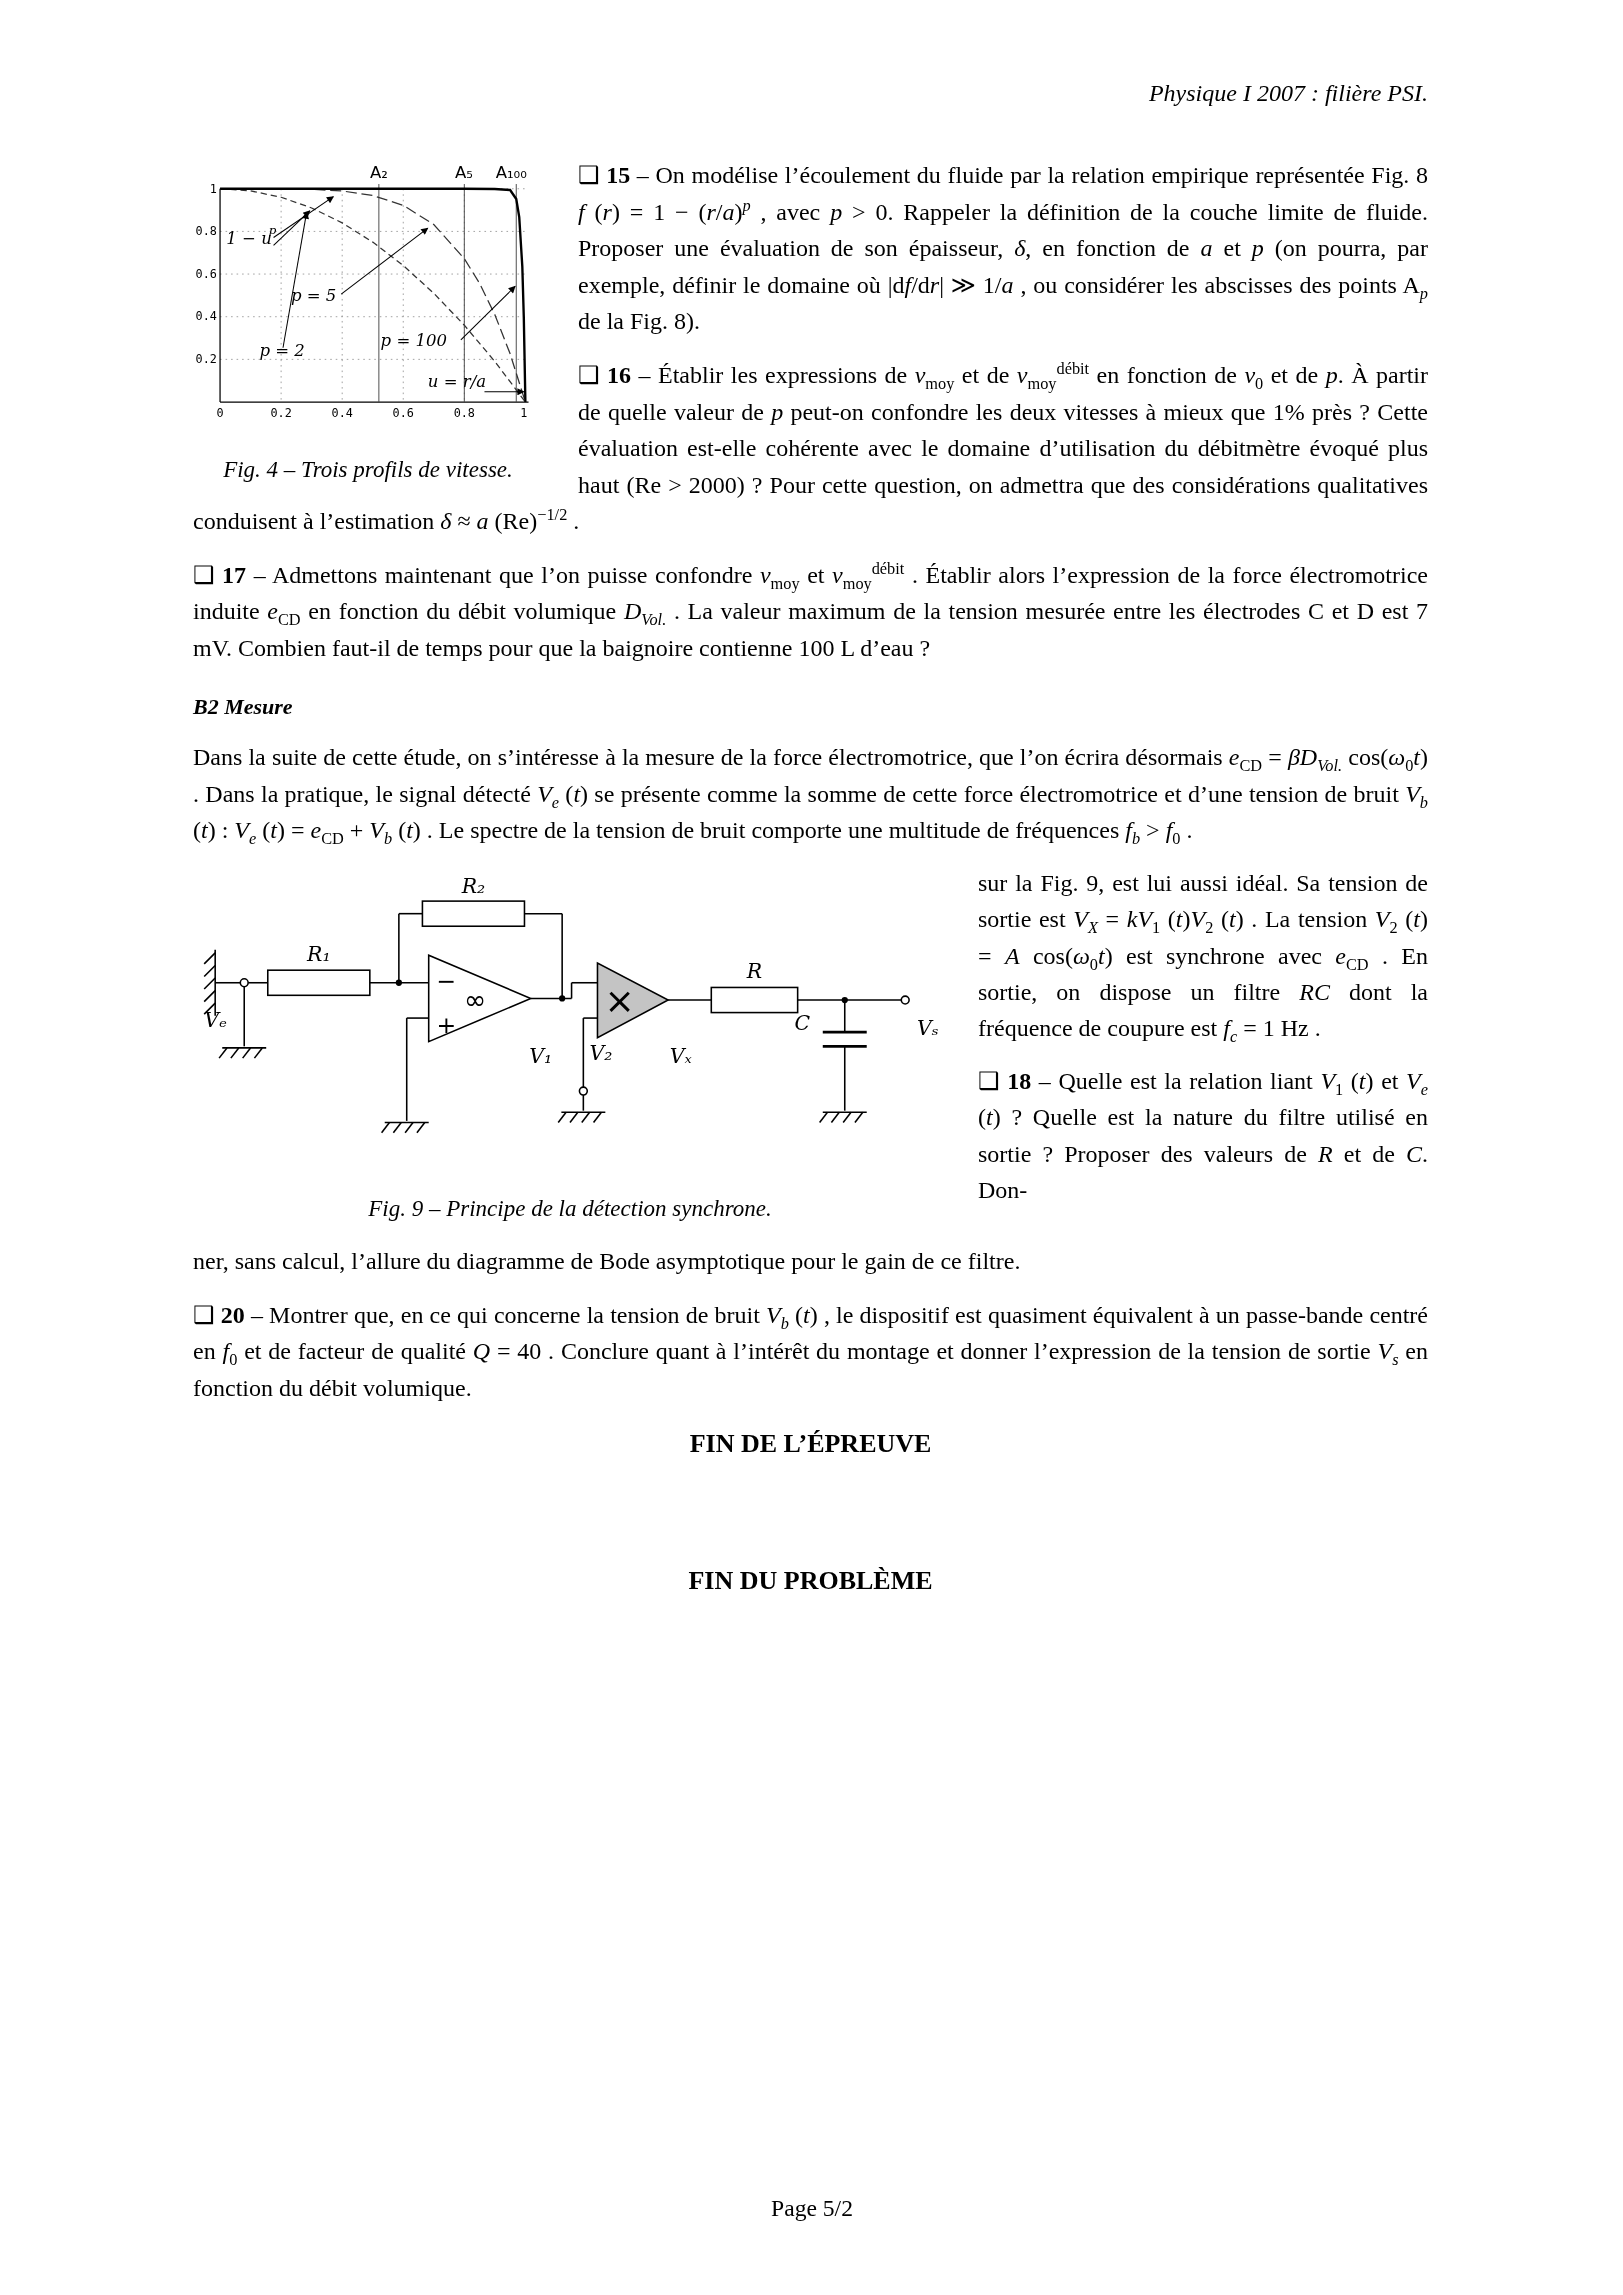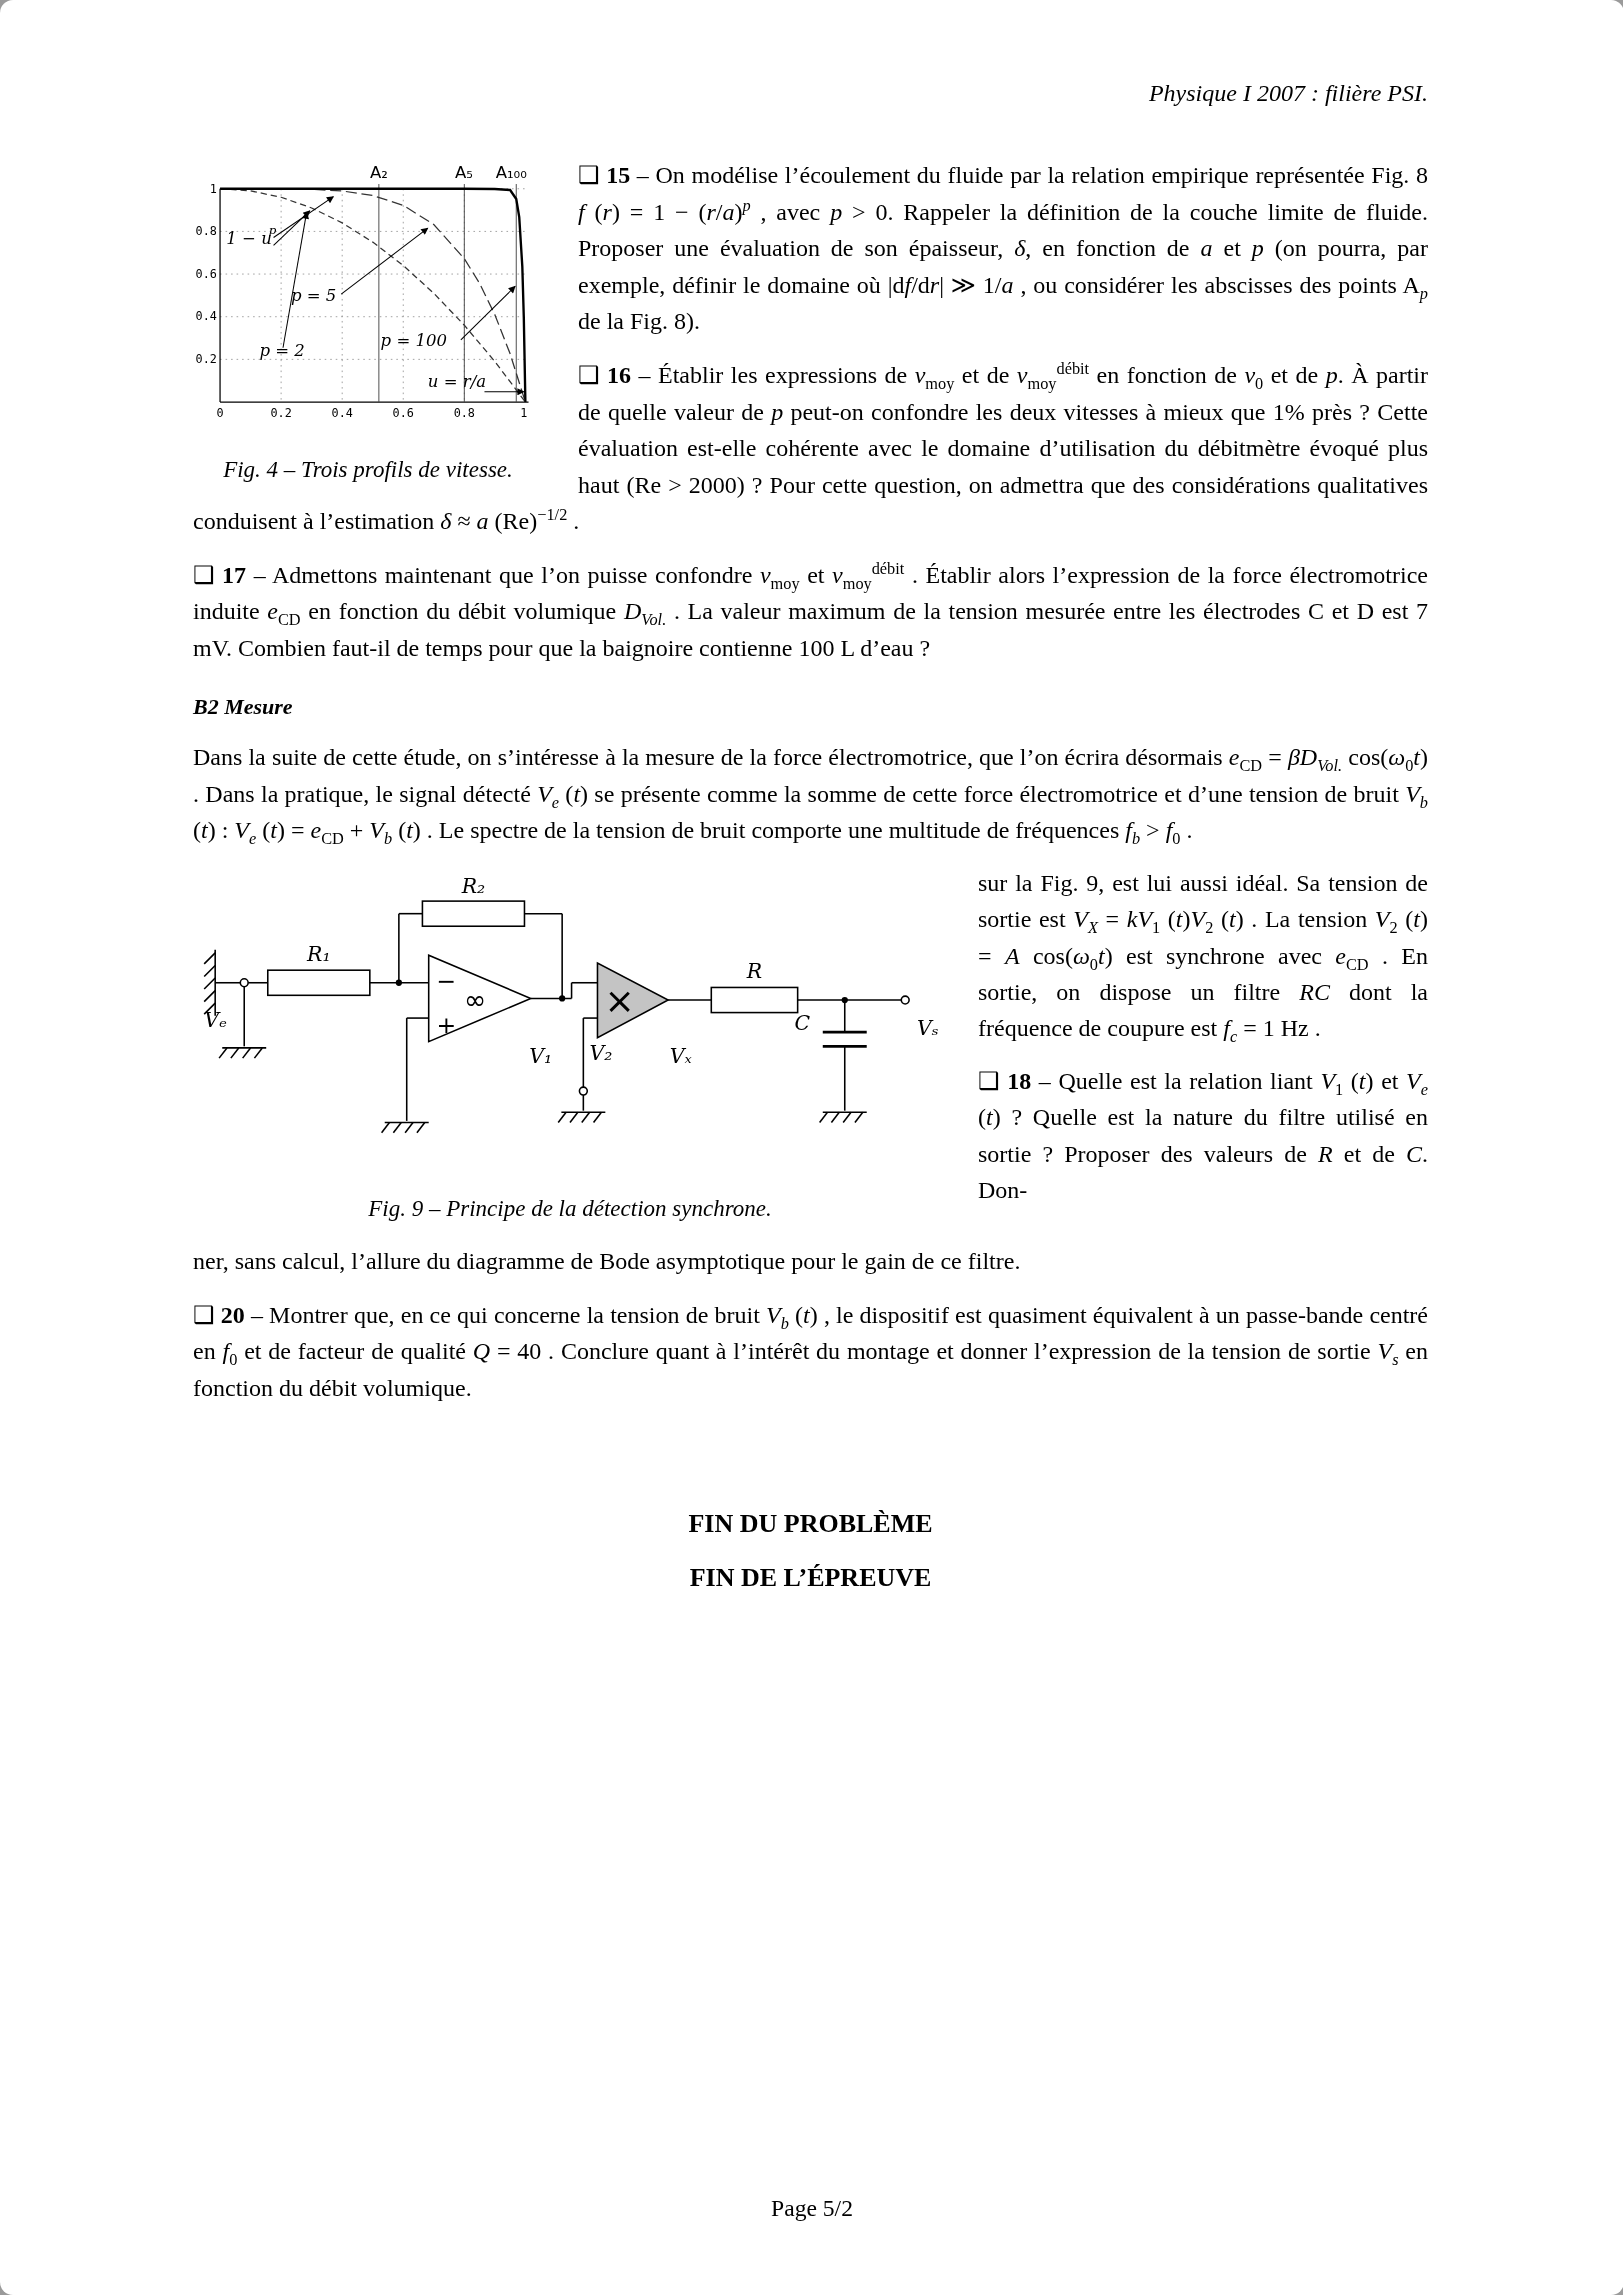--- a/index.html
+++ b/index.html
@@ -1,21 +1,20 @@
 <!DOCTYPE html>
 <html style="font-size:12.6px"><head>
 <meta charset="utf-8">
 <style>
   html,body{margin:0;padding:0;background:#9a9a9a;}
   .page{
     width:1624px;height:2295px;background:#ffffff;position:relative;
     box-sizing:border-box;padding:75px 196px 0 193px;
     font-family:"Liberation Serif", serif;font-size:24px;line-height:1.52;color:#000;
     overflow:hidden;
-    border-radius:13px;
   }
   .header{text-align:right;font-style:italic;margin-bottom:46px;}
   p{margin:16px 0;text-align:justify;}
   p.q{margin:17.3px 0;}
   sub,sup{line-height:0;font-size:68%;}
   i{font-family:"Liberation Serif", serif;}
   .fig8wrap{float:left;width:350px;margin:4.7px 35px 6.3px 0;}
   .figcaption{text-align:center;font-style:italic;font-size:23px;margin-top:3.1px;}
   .b2head{clear:both;font-weight:bold;font-style:italic;font-size:22px;margin:23.6px 0 11px 0;}
   .figrow{display:flex;align-items:flex-start;gap:31px;margin:9.4px 0 0 0;}
@@ -228,19 +227,19 @@
     </div>
     <div class="rightcol">
       <p>sur la Fig. 9, est lui aussi idéal. Sa tension de sortie est <i>V</i><sub><i>X</i></sub> = <i>kV</i><sub>1</sub> (<i>t</i>)<i>V</i><sub>2</sub> (<i>t</i>) . La tension <i>V</i><sub>2</sub> (<i>t</i>) = <i>A</i> cos(<i>ω</i><sub>0</sub><i>t</i>) est synchrone avec <i>e</i><sub>CD</sub> . En sortie, on dispose un filtre <i>RC</i> dont la fréquence de coupure est <i>f</i><sub><i>c</i></sub> = 1 Hz .</p>
       <p class="q">❑ <b>18</b> – Quelle est la relation liant <i>V</i><sub>1</sub> (<i>t</i>) et <i>V</i><sub><i>e</i></sub> (<i>t</i>) ? Quelle est la nature du filtre utilisé en sortie ? Proposer des valeurs de <i>R</i> et de <i>C</i>. Don-</p>
     </div>
   </div>
 
   <p>ner, sans calcul, l’allure du diagramme de Bode asymptotique pour le gain de ce filtre.</p>
   <p class="q">❑ <b>20</b> – Montrer que, en ce qui concerne la tension de bruit <i>V</i><sub><i>b</i></sub> (<i>t</i>) , le dispositif est quasiment équivalent à un passe-bande centré en <i>f</i><sub>0</sub> et de facteur de qualité <i>Q</i> = 40 . Conclure quant à l’intérêt du montage et donner l’expression de la tension de sortie <i>V</i><sub><i>s</i></sub> en fonction du débit volumique.</p>
 
+  <div class="fin fin-second">FIN DE L’ÉPREUVE</div>
   <div class="fin fin-first">FIN DU PROBLÈME</div>
-  <div class="fin fin-second">FIN DE L’ÉPREUVE</div>
 
   <div class="pagenum">Page 5/2</div>
 
 </div>
 
 
 </body></html>

